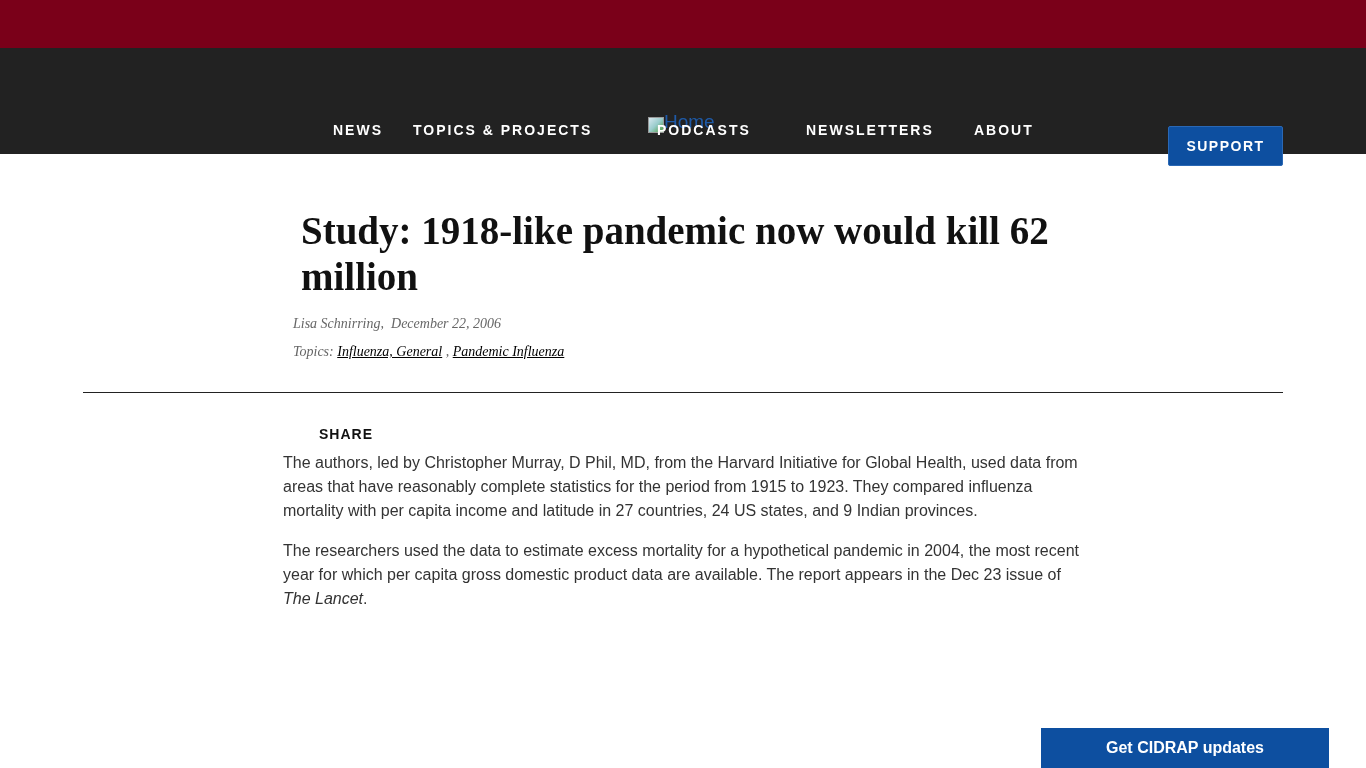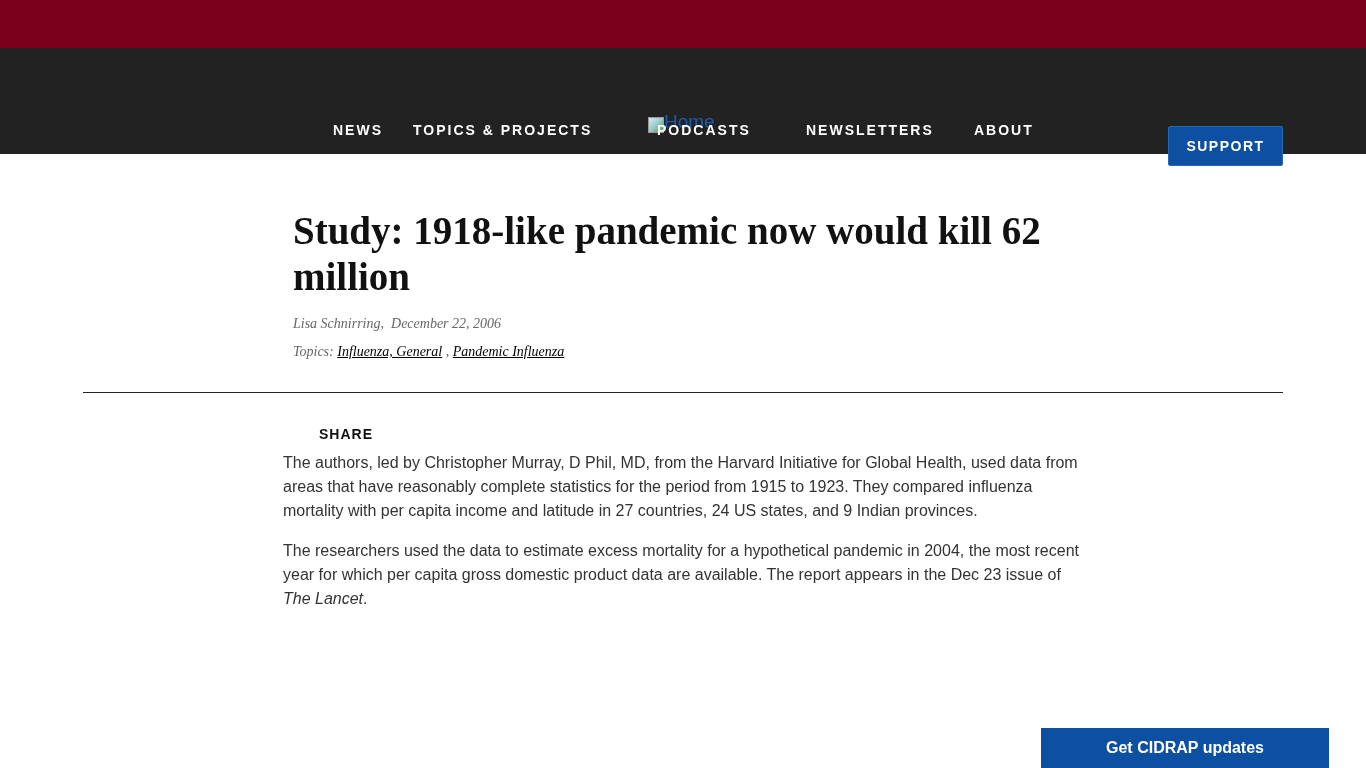--- a/index.html
+++ b/index.html
@@ -8,21 +8,21 @@
 
   .topbar { height: 48px; background: #7a0019; }
   .navbar { height: 106px; background: #222222; position: relative; }
   .logo { position: absolute; left: 648px; top: 63px; display: flex; align-items: flex-end; }
   .logo .broken-img { width: 16px; height: 16px; border: 1px solid #999; background: linear-gradient(135deg,#d8e8f0 0%,#9cc 50%,#4a9a3a 100%); margin-top: 2px; }
   .logo .alt { color: #1e5aa8; font-size: 19px; line-height: 22px; font-family: "Liberation Sans", sans-serif; }
 
   .nav-item { position: absolute; top: 122px; color: #ffffff; font-weight: bold; font-size: 14px; letter-spacing: 2px; line-height: 16px; }
   .support-btn { position: absolute; left: 1168px; top: 116px; width: 115px; height: 40px; background: #0d4fa0; border: 1px solid #2a68b5; border-radius: 2px; color: #fff; font-weight: bold; font-size: 14px; letter-spacing: 1.5px; display: flex; align-items: center; justify-content: center; margin-top: 10px; }
 
-  .title { position: absolute; left: 293px; top: 208px; width: 800px; font-family: "Liberation Serif", serif; font-weight: bold; font-size: 39px; line-height: 46px; color: #111; }
+  .title { position: absolute; left: 301px; top: 208px; width: 800px; font-family: "Liberation Serif", serif; font-weight: bold; font-size: 39px; line-height: 46px; color: #111; }
   .meta { position: absolute; left: 293px; font-family: "Liberation Serif", serif; font-style: italic; font-size: 14px; color: #666; }
   .meta a { color: #000000; text-decoration: underline; }
   .divider { position: absolute; left: 83px; top: 392px; width: 1200px; height: 1px; background: #222; }
 
   .share { position: absolute; left: 319px; top: 426px; font-weight: bold; font-size: 14px; letter-spacing: 1px; color: #111; text-align: center; }
 
   .body { position: absolute; left: 283px; top: 451px; width: 800px; font-size: 16px; line-height: 24px; color: #333; }
   .body p { margin-bottom: 16px; }
   .body em { font-style: italic; }
 

